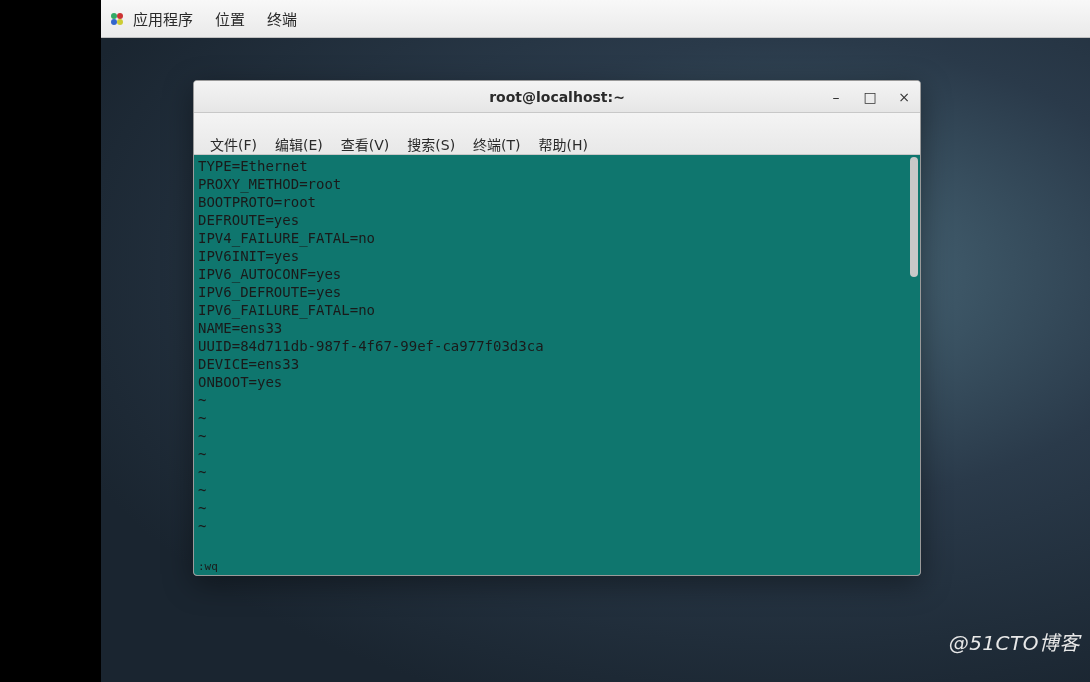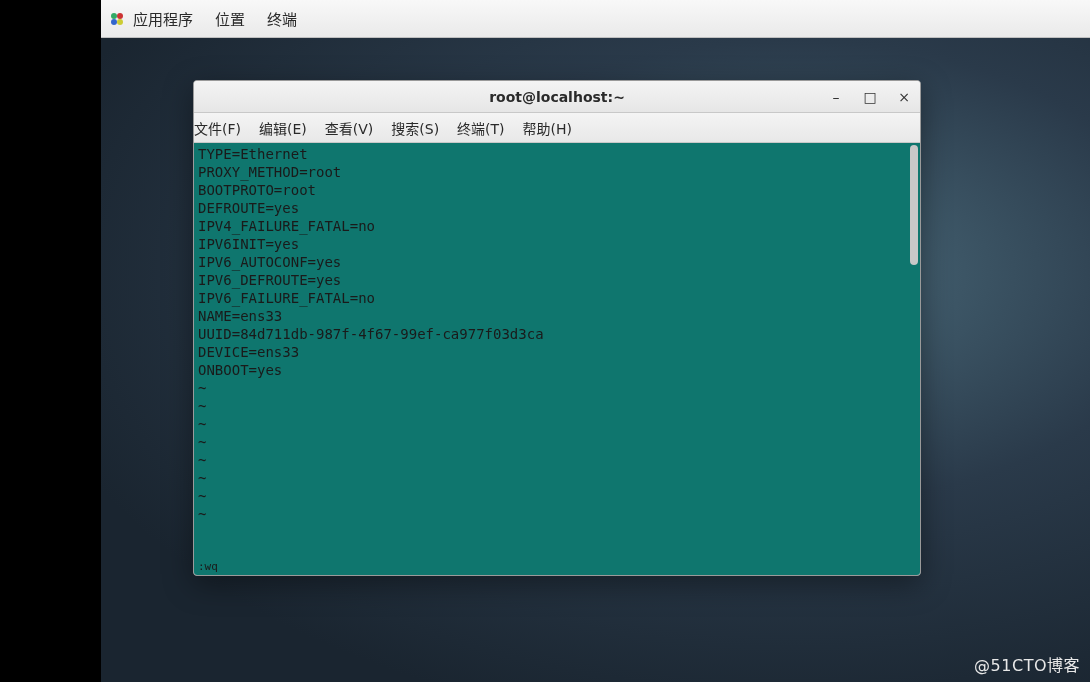--- a/index.html
+++ b/index.html
@@ -85,26 +85,26 @@
       width: 20px;
       height: 20px;
       display: flex;
       align-items: center;
       justify-content: center;
       font-size: 14px;
       color: #333;
       cursor: default;
     }
     .menubar {
-      height: 30px;
+      height: 42px;
       background: linear-gradient(to bottom, #f4f4f4, #e8e8e8);
       border-bottom: 1px solid #c8c8c8;
       display: flex;
-      align-items: center;
-      padding: 0 0;
+      align-items: flex-end;
+      padding: 0 16px;
       font-size: 14px;
       color: #2a2a2a;
       gap: 18px;
     }
     .menubar .menu-item { cursor: default; white-space: nowrap; }
     .terminal-body {
       flex: 1;
       background: #0f766e;
       padding: 2px 4px 2px 4px;
       position: relative;
@@ -136,23 +136,24 @@
       right: 2px;
       top: 2px;
       width: 8px;
       height: 120px;
       background: #c8c8c8;
       border-radius: 4px;
     }
     .watermark {
       position: absolute;
       right: 10px;
-      bottom: 6px;
-      font-size: 16px;
+      bottom: 26px;
+      font-size: 20px;
       color: #e8e8e8;
+      font-style: italic;
       letter-spacing: 0.5px;
     }
   </style>
 </head>
 <body>
 
 <div class="desktop-area">
 
   <div class="top-panel">
     <span class="panel-icon">

